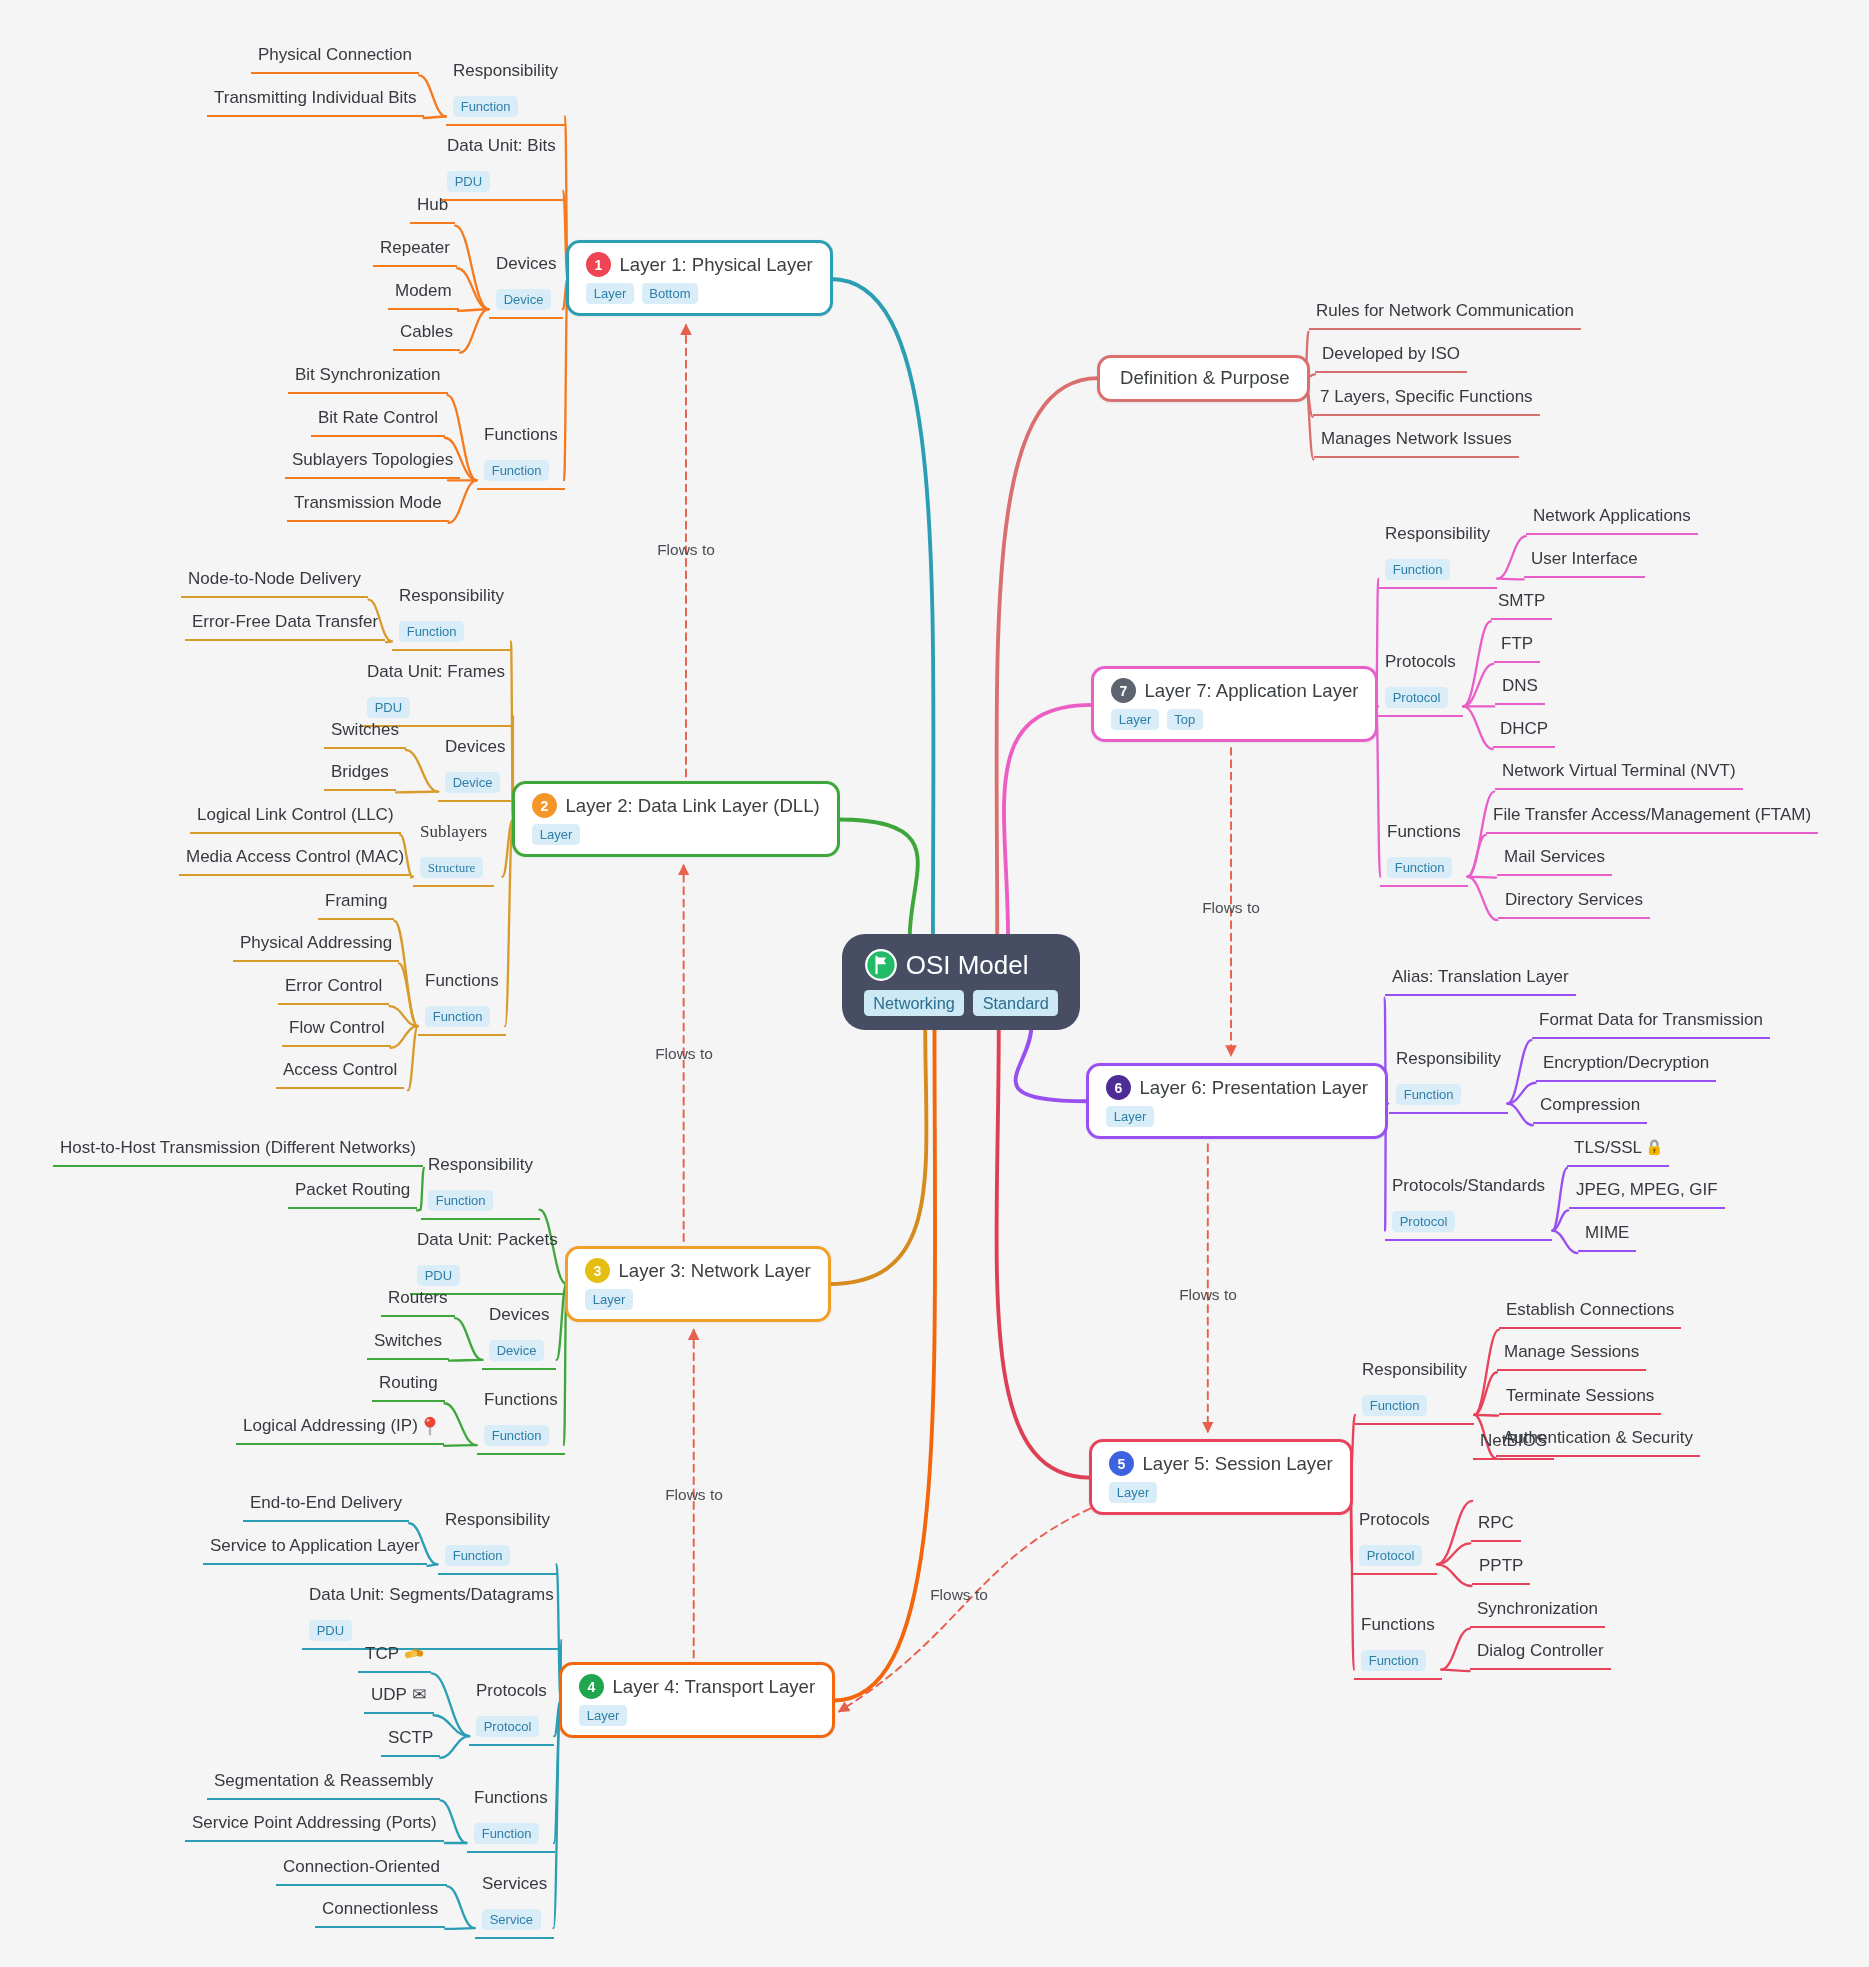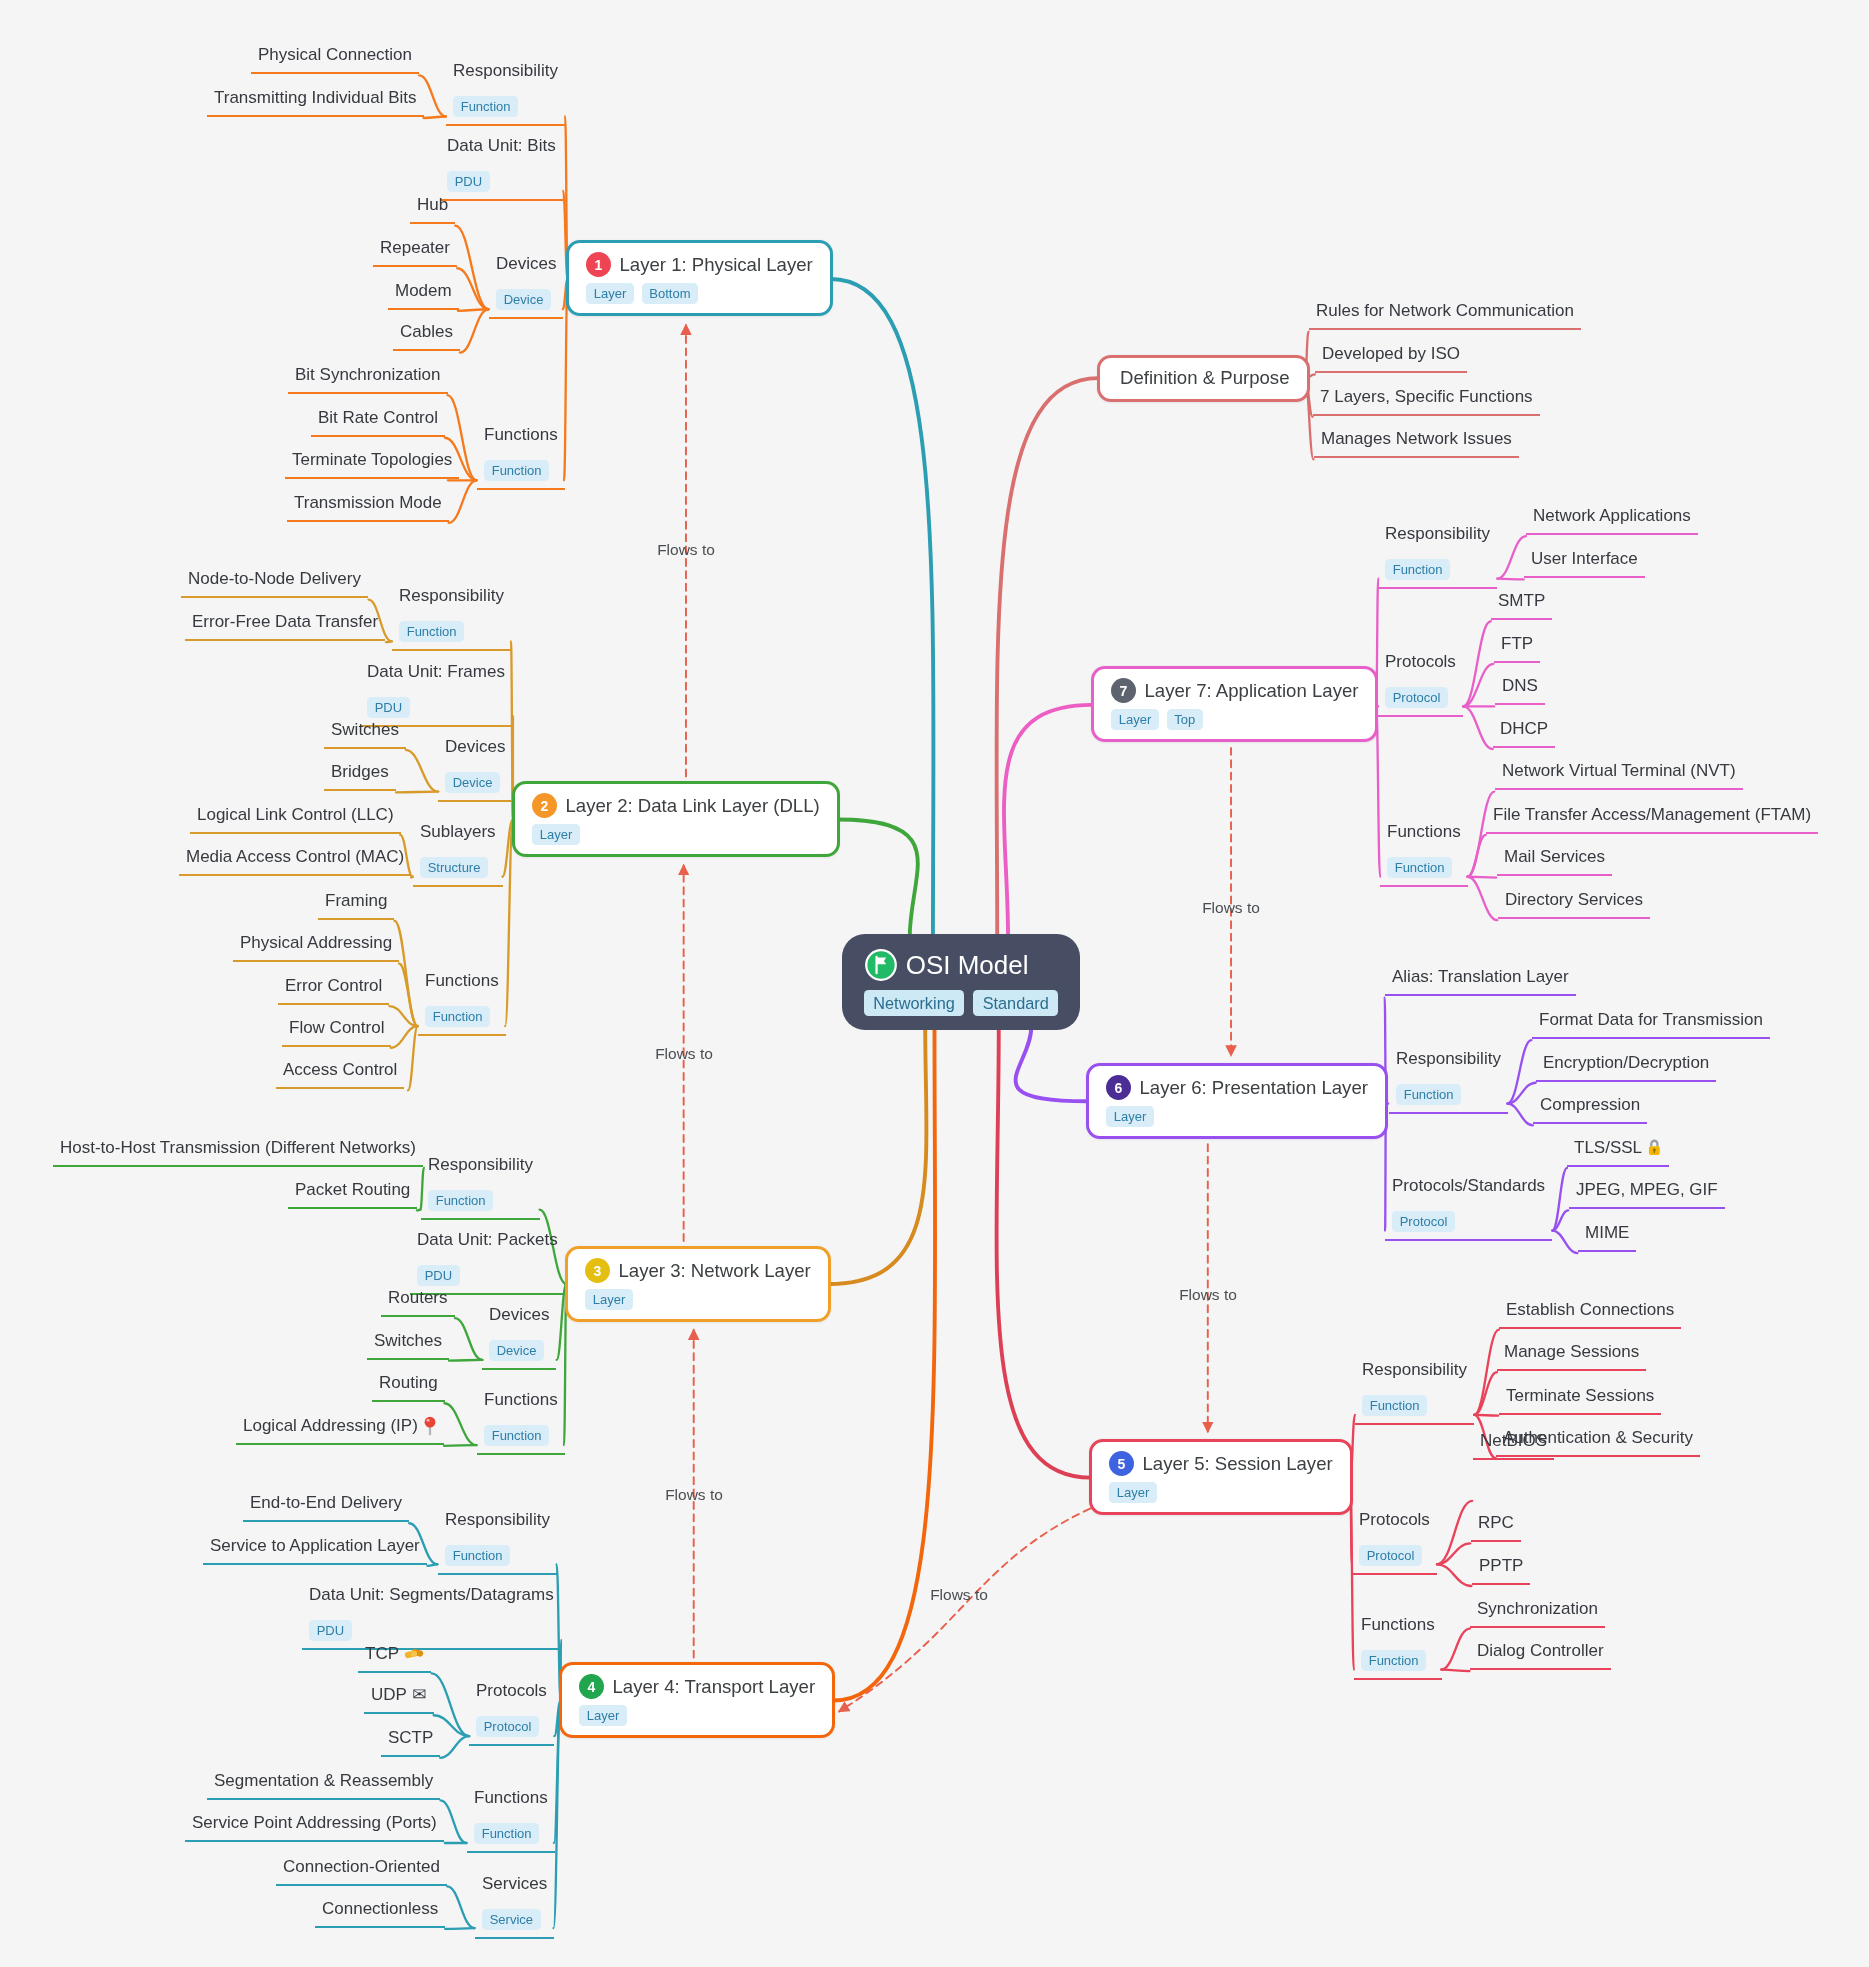--- a/index.html
+++ b/index.html
@@ -246,21 +246,21 @@
         <span>Bit Synchronization</span>
       </span>
     </div>
     <div class="mnode" style="border-bottom-color: rgb(245, 121, 29); left: 311px; top: 407px;">
       <span class="lbl">
         <span>Bit Rate Control</span>
       </span>
     </div>
     <div class="mnode" style="border-bottom-color: rgb(245, 121, 29); left: 285px; top: 449px;">
       <span class="lbl">
-        <span>Terminate Topologies</span>
+        <span>Sublayers Topologies</span>
       </span>
     </div>
     <div class="mnode" style="border-bottom-color: rgb(245, 121, 29); left: 287px; top: 492px;">
       <span class="lbl">
         <span>Transmission Mode</span>
       </span>
     </div>
     <div class="secbox" style="border-color: rgb(63, 166, 60); left: 512px; top: 781px;">
       <div class="title-row">
         <span class="num" style="background: rgb(245, 151, 40);">2</span>
@@ -301,21 +301,21 @@
     <div class="mnode" style="border-bottom-color: rgb(216, 155, 43); left: 324px; top: 719px;">
       <span class="lbl">
         <span>Switches</span>
       </span>
     </div>
     <div class="mnode" style="border-bottom-color: rgb(216, 155, 43); left: 324px; top: 761px;">
       <span class="lbl">
         <span>Bridges</span>
       </span>
     </div>
-    <div class="mnode" style="border-bottom-color: rgb(216, 155, 43); left: 413px; top: 821px;">
+    <div class="mnode" style="border-bottom-color: rgb(216, 155, 43); left: 413px; top: 821px; font-family: Liberation Serif, serif;">
       <span class="lbl">
         <span>Sublayers</span>
       </span>
       <span class="badge">Structure</span>
     </div>
     <div class="mnode" style="border-bottom-color: rgb(216, 155, 43); left: 190px; top: 804px;">
       <span class="lbl">
         <span>Logical Link Control (LLC)</span>
       </span>
     </div>

